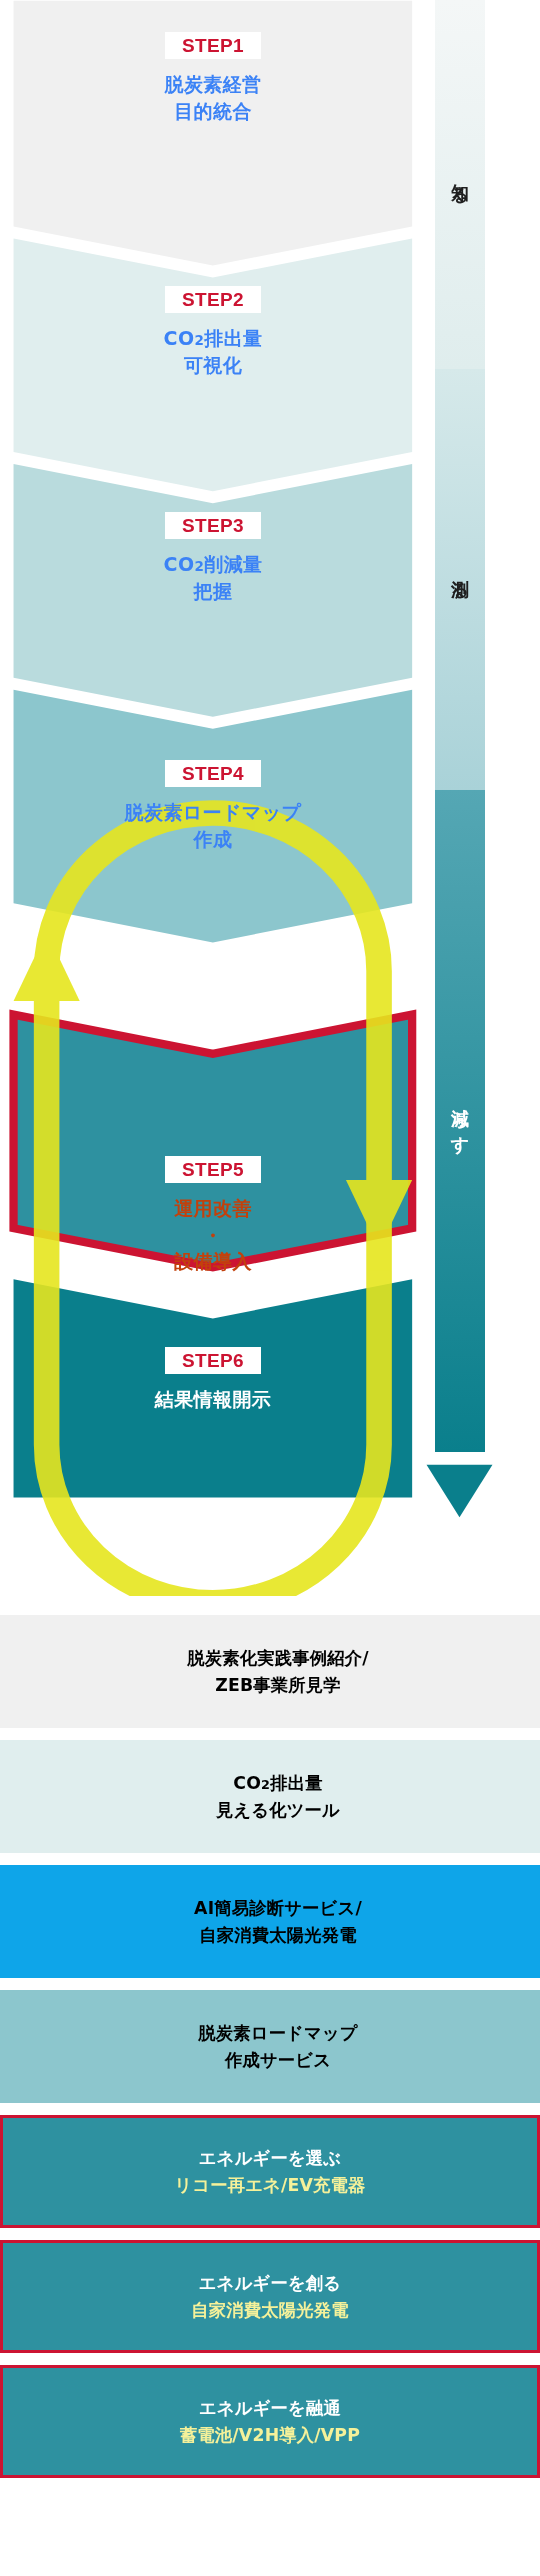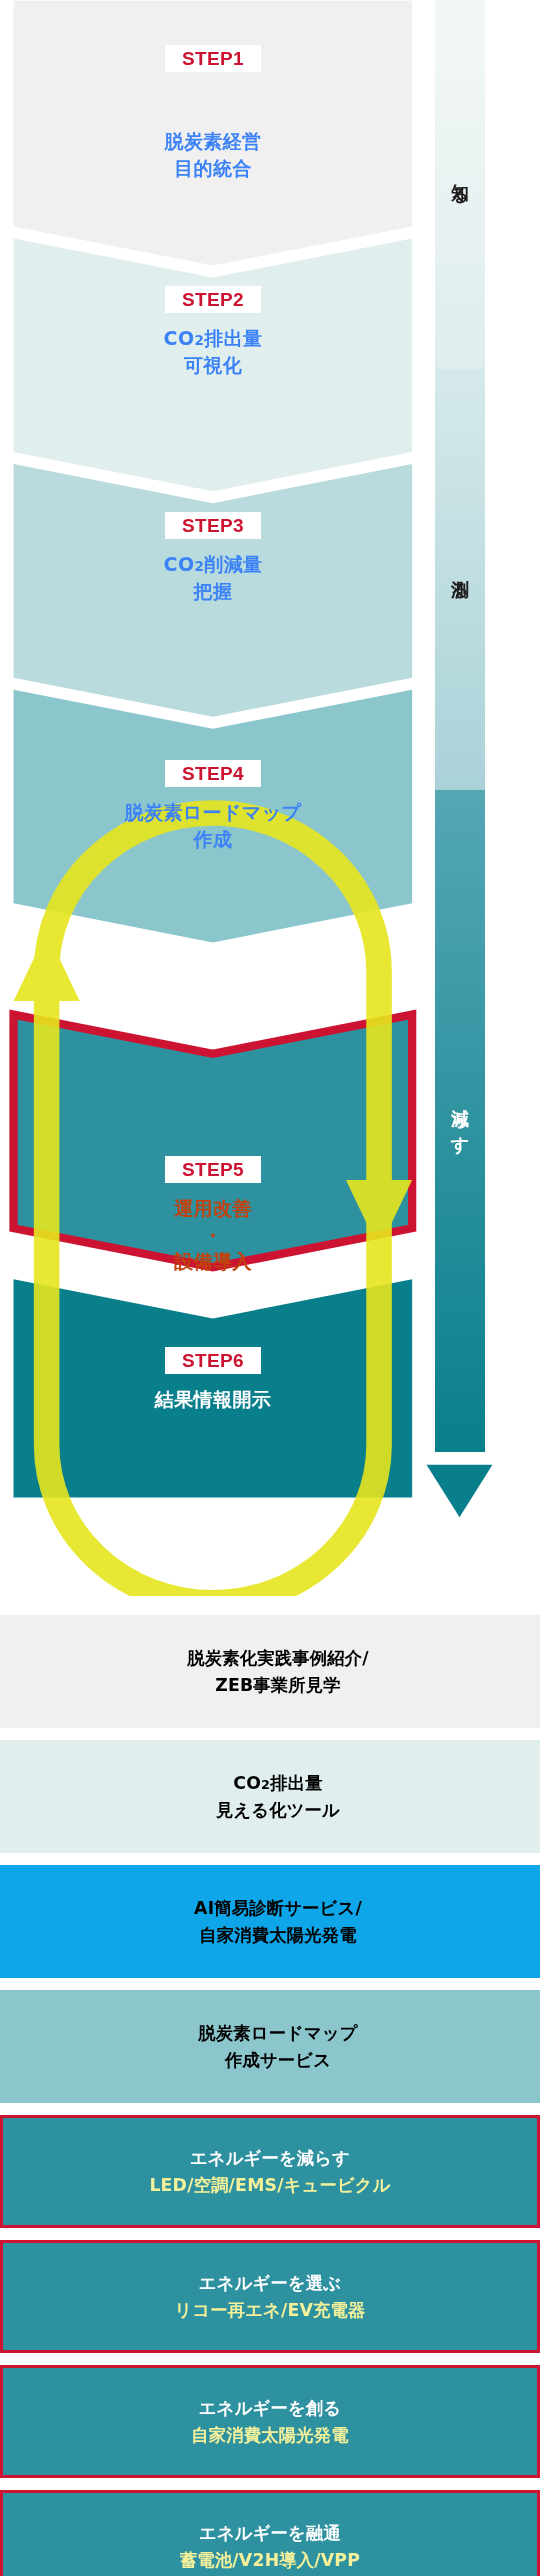--- a/index.html
+++ b/index.html
@@ -102,21 +102,21 @@
                A 221,210 0 0 1 62,1920 Z" fill="none" stroke="#e6e61e" stroke-width="34"></path>
 
       <polygon points="62,1238 18,1330 106,1330" fill="#e6e61e"></polygon>
 
       <polygon points="504,1660 460,1568 548,1568" fill="#e6e61e"></polygon>
     </g>
   </svg>
 
   <div id="chevron-stack">
 
-    <div class="chev" style="top:45px;gap:44px;">
+    <div class="chev" style="top:32px;">
       <span class="chev-label">STEP1</span>
       <div class="chev-text">
         <div>脱炭素経営</div>
         <div>目的統合</div>
       </div>
     </div>
 
     <div class="chev" style="top:286px;">
       <span class="chev-label">STEP2</span>
       <div class="chev-text">
@@ -189,24 +189,20 @@
   <div class="svc plain" style="background:#0ea5e9;">
     <span class="svc-line">AI簡易診断サービス/</span>
     <span class="svc-line">自家消費太陽光発電</span>
   </div>
 
   <div class="svc plain" style="background:#8cc6cd;">
     <span class="svc-line">脱炭素ロードマップ</span>
     <span class="svc-line">作成サービス</span>
   </div>
 
-  <div class="svc framed">
-    <span class="svc-line t1">エネルギーを減らす</span>
-    <span class="svc-line t2">LED/空調/EMS/キュービクル</span>
-  </div>
 
   <div class="svc framed">
     <span class="svc-line t1">エネルギーを選ぶ</span>
     <span class="svc-line t2">リコー再エネ/EV充電器</span>
   </div>
 
   <div class="svc framed">
     <span class="svc-line t1">エネルギーを創る</span>
     <span class="svc-line t2">自家消費太陽光発電</span>
   </div>

